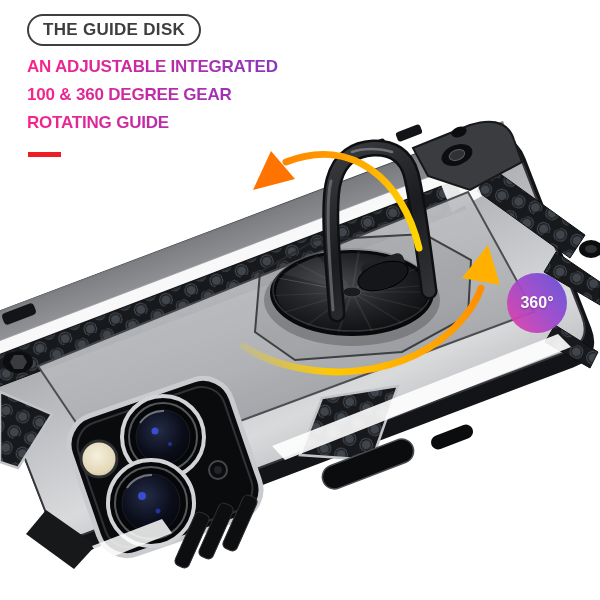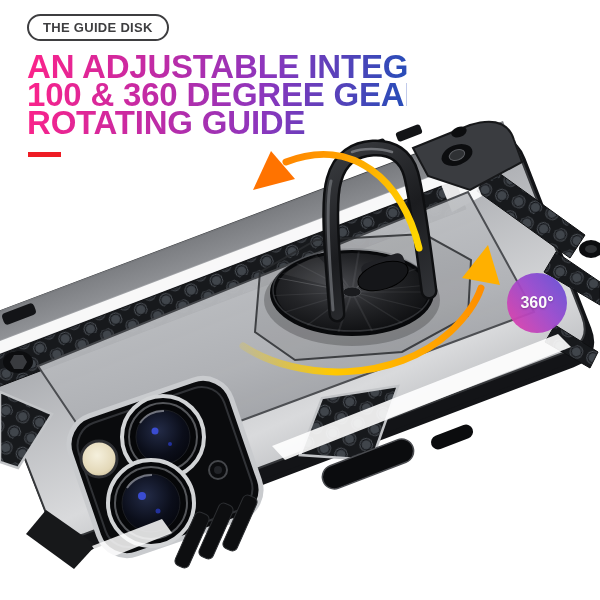--- a/index.html
+++ b/index.html
@@ -6,25 +6,25 @@
   body{width:600px;height:600px;background:#ffffff;font-family:"Liberation Sans",sans-serif;overflow:hidden;}
   #app{position:relative;width:600px;height:600px;background:#fff;}
   .stage{position:absolute;left:0;top:0;width:600px;height:600px;}
 
   .pill{
     position:absolute;left:27px;top:14px;
     display:inline-flex;align-items:center;
     border:2.5px solid #3e3e40;border-radius:20px;
     padding:4px 14px;background:#fff;
   }
-  .pill span{font-size:13px;font-weight:bold;color:#3e3e40;letter-spacing:.3px;}
+  .pill span{font-size:17px;font-weight:bold;color:#3e3e40;letter-spacing:.3px;}
 
   .title{
     position:absolute;left:27px;top:53px;margin:0;width:380px;
-    font-size:33px;font-weight:bold;line-height:28px;letter-spacing:-.2px;
+    font-size:17px;font-weight:bold;line-height:28px;letter-spacing:-.2px;
     background:linear-gradient(96deg,#f9238b 2%,#c02ba6 34%,#8c36bd 62%,#2b4cb8 97%);
     -webkit-background-clip:text;background-clip:text;
     -webkit-text-fill-color:transparent;color:transparent;
   }
   .title .tl{display:block;white-space:nowrap;}
 
   .dash{position:absolute;left:28px;top:152px;width:33px;height:5px;background:#ee1c24;}
 
   .callout{
     position:absolute;border-radius:50%;

